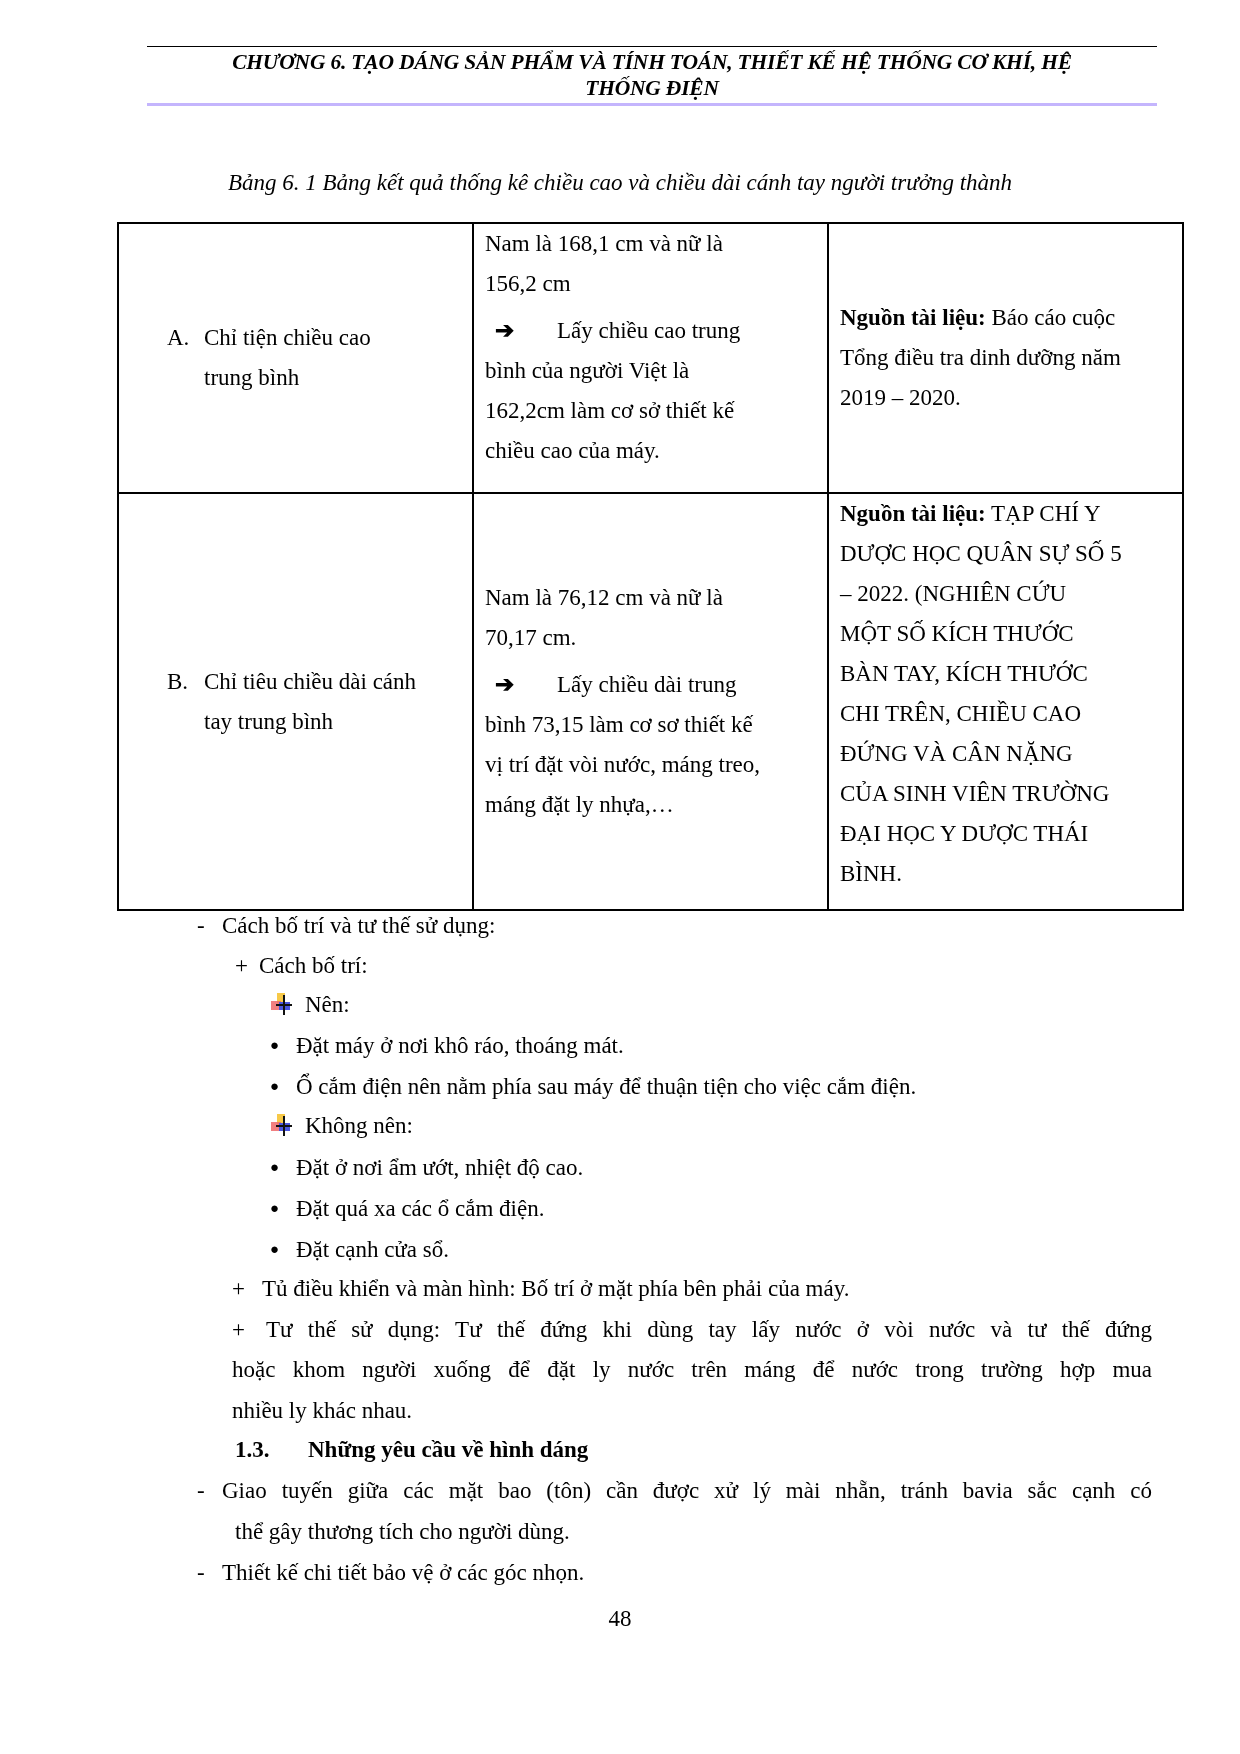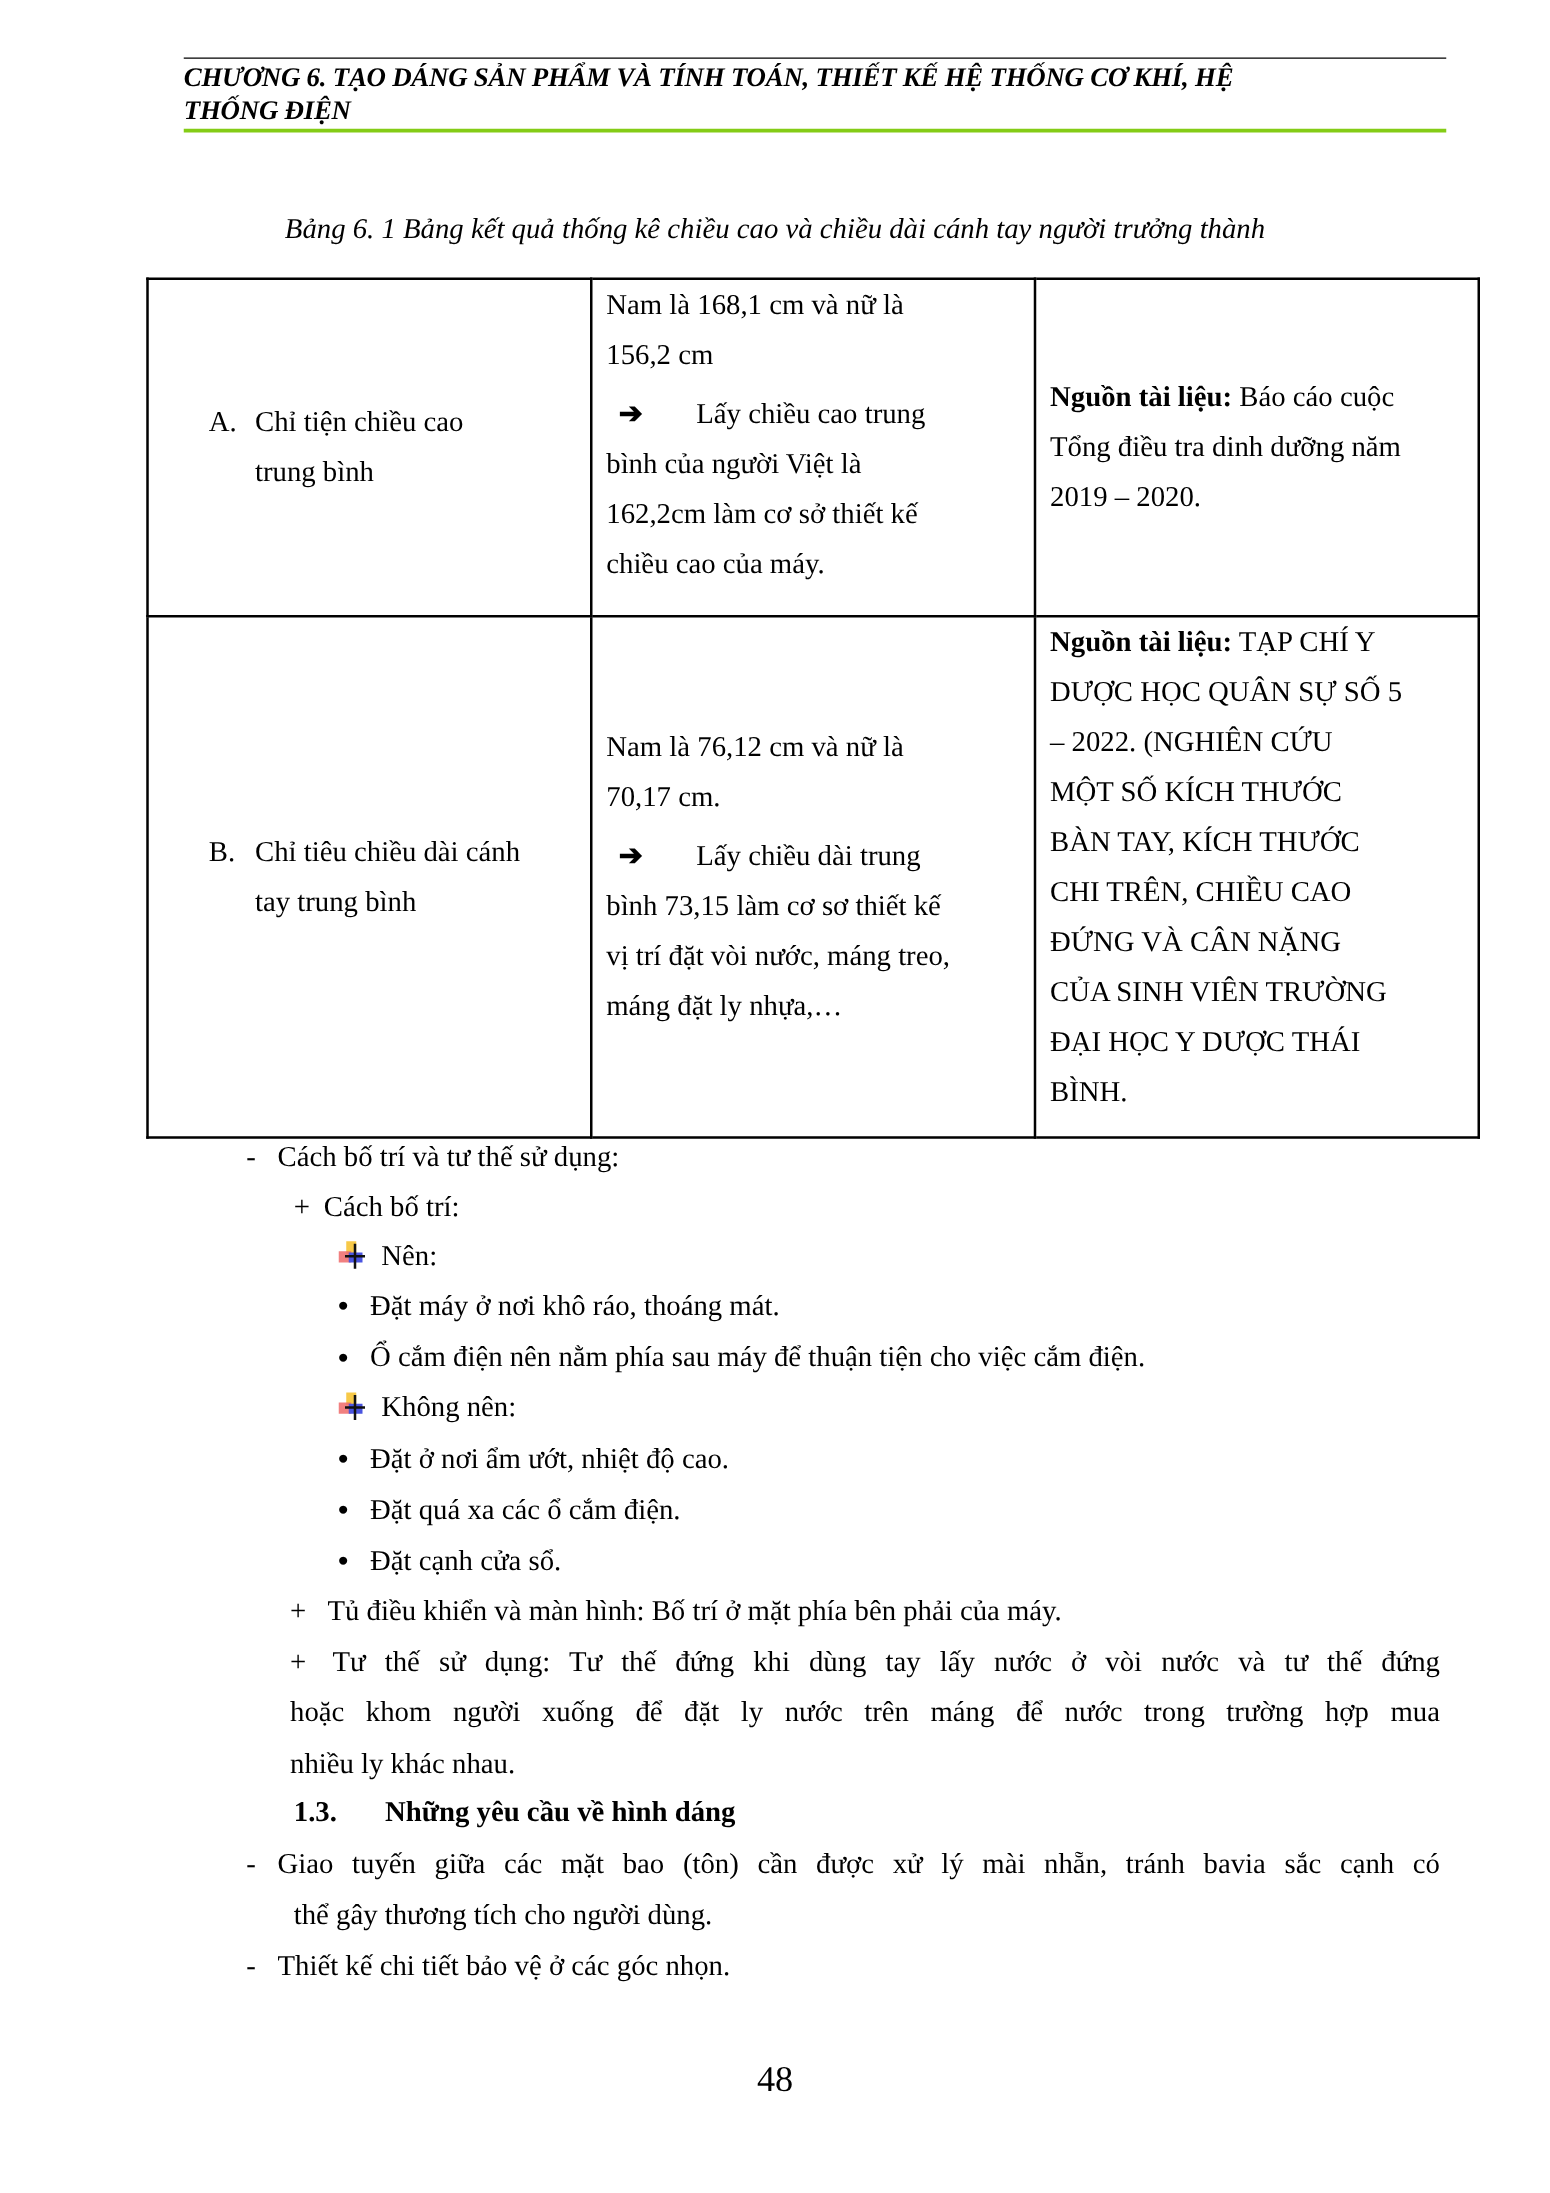--- a/index.html
+++ b/index.html
@@ -1,22 +1,22 @@
 <!DOCTYPE html>
 <html><head>
 <meta charset="utf-8">
 <style>
   html, body { margin: 0; padding: 0; background: #ffffff; }
   body { width: 1240px; height: 1754px; position: relative; overflow: hidden;
          font-family: "Liberation Serif", "DejaVu Serif", serif; color: #000; }
   .abs { position: absolute; }
 
   .header { left: 147px; top: 46px; width: 1010px;
-            border-top: 1.5px solid #000; border-bottom: 3px solid #84cc16;
-            padding: 2px 0 2px 0; }
+            border-top: 1.5px solid #000; border-bottom: 3px solid #c4b5fd;
+            padding: 2px 0 2px 0; text-align: center; }
   .header-text { font-style: italic; font-weight: bold; font-size: 21.5px; line-height: 26px;
                  letter-spacing: -0.2px; }
 
   .caption { left: 0; top: 170px; width: 1240px; text-align: center;
              font-style: italic; font-size: 23px; box-sizing: border-box; }
 
   table.data { position: absolute; left: 117px; top: 222px; border-collapse: collapse;
                font-size: 23px; line-height: 40px; }
   table.data td { border: 2px solid #000; vertical-align: middle; padding: 0; }
   td.c1 { width: 353px; }
@@ -42,21 +42,21 @@
   .bullet { display: inline-block; width: 26px; font-size: 15px; vertical-align: 3px; }
   .flag { display: inline-block; width: 22px; height: 22px; position: relative; vertical-align: -3px; margin-right: 12px; }
   .flag .y { position: absolute; left: 6px; top: 0; width: 8px; height: 10px; background: #f7c948; }
   .flag .r { position: absolute; left: 0; top: 8px; width: 10px; height: 9px; background: #ee6a6a; opacity: 0.85; }
   .flag .b { position: absolute; left: 8px; top: 9px; width: 11px; height: 8px; background: #4a55e0; }
   .flag .v { position: absolute; left: 12px; top: 2px; width: 2px; height: 20px; background: #111; }
   .flag .h { position: absolute; left: 5px; top: 11px; width: 16px; height: 2px; background: #111; }
 
   .justify { text-align: justify; text-align-last: justify; white-space: normal; }
   .heading { font-weight: bold; }
-  .pagenum { left: 0; width: 1240px; top: 1648px; text-align: center; font-size: 29px; }
+  .pagenum { left: 0; width: 1240px; top: 1606px; text-align: center; font-size: 23px; }
 </style>
 </head>
 <body>
 
 <div class="abs header">
   <div class="header-text">CHƯƠNG 6. TẠO DÁNG SẢN PHẨM VÀ TÍNH TOÁN, THIẾT KẾ HỆ THỐNG CƠ KHÍ, HỆ</div>
   <div class="header-text">THỐNG ĐIỆN</div>
 </div>
 
 <div class="abs caption">Bảng 6. 1 Bảng kết quả thống kê chiều cao và chiều dài cánh tay người trưởng thành</div>

